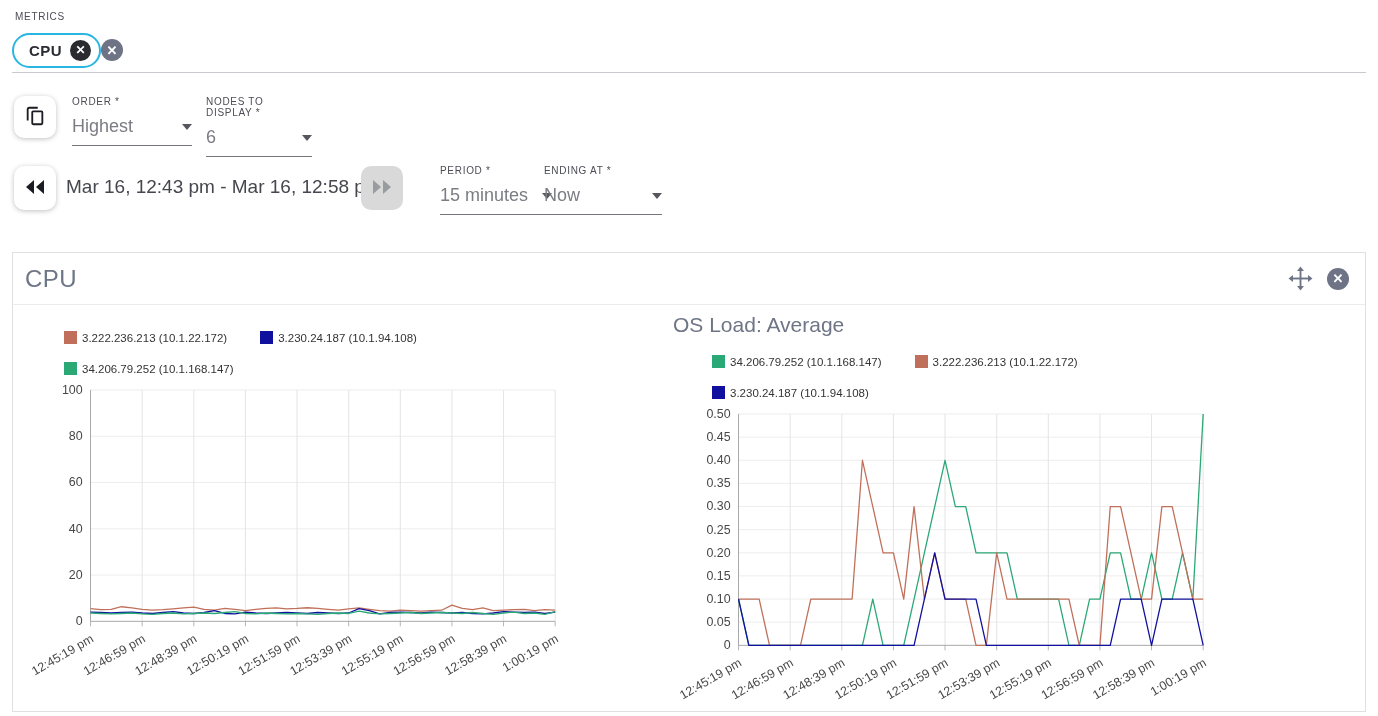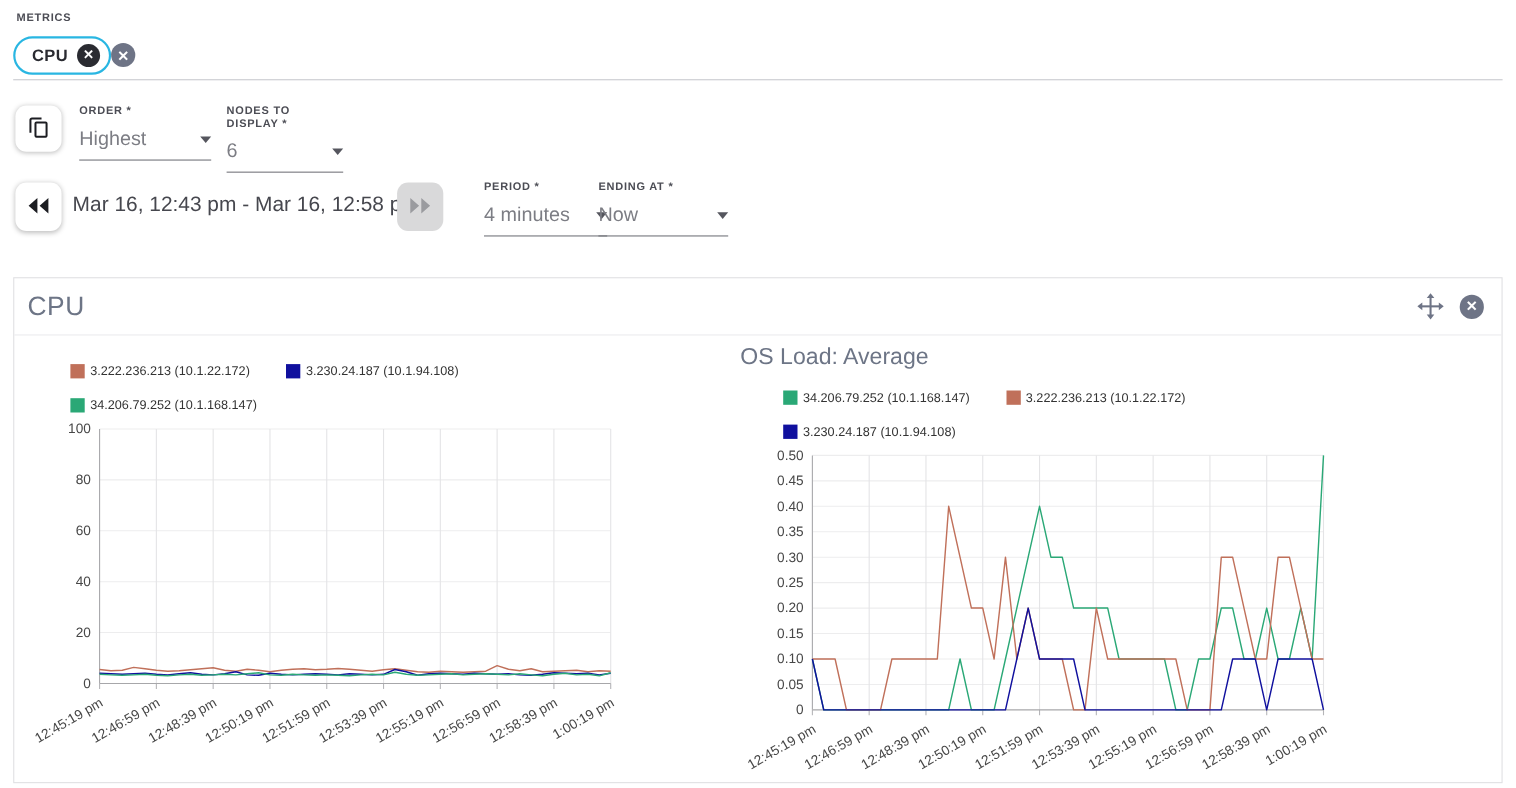--- a/index.html
+++ b/index.html
@@ -1,20 +1,20 @@
 <!DOCTYPE html>
 <html><head>
 <meta charset="utf-8">
 <style>
   * { margin:0; padding:0; box-sizing:border-box; }
   html,body { width:1378px; height:716px; background:#ffffff; overflow:hidden;
     font-family:"Liberation Sans", sans-serif; }
   .stage { position:relative; width:1378px; height:716px; }
 
-  .micro-label { font-size:10px; font-weight:bold; letter-spacing:0.07em;
+  .micro-label { font-size:10px; font-weight:normal; letter-spacing:0.07em;
     color:#4c4d55; text-transform:uppercase; }
 
   
   .metrics-label { position:absolute; left:15px; top:11px; }
   .metrics-row { position:absolute; left:12px; right:12px; top:28px; height:45px;
     display:flex; align-items:center; border-bottom:1px solid #c9cacf; }
   .chip { display:inline-flex; align-items:center; gap:8px; height:35px;
     padding:0 8px 0 15px; border:2px solid #29b6e2; border-radius:18px;
     background:#fff; cursor:pointer; }
   .chip-label { font-size:15px; font-weight:bold; color:#2a2b31; letter-spacing:0.03em; }
@@ -113,21 +113,21 @@
     <span>
       <svg width="24" height="16" viewBox="0 0 24 16">
         <path d="M3 1 L11 8 L3 15 Z M13 1 L21 8 L13 15 Z" fill="#9a9b9f"></path>
       </svg>
     </span>
   </button>
 
   <div class="dd-group" style="left:440px; top:165px; width:112px;">
     <div class="micro-label">PERIOD *</div>
     <div class="dd-value-row">
-      <span class="dd-value">4 minutes</span>
+      <span class="dd-value">15 minutes</span>
       <span class="caret"></span>
     </div>
   </div>
 
   <div class="dd-group" style="left:544px; top:165px; width:118px;">
     <div class="micro-label">ENDING AT *</div>
     <div class="dd-value-row">
       <span class="dd-value">Now</span>
       <span class="caret"></span>
     </div>

